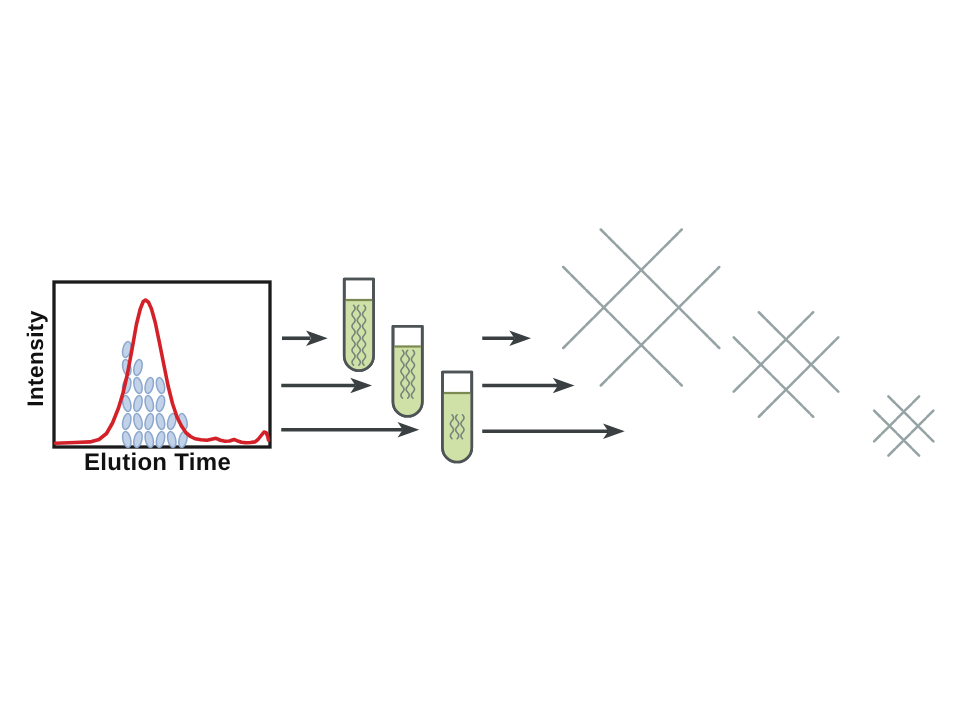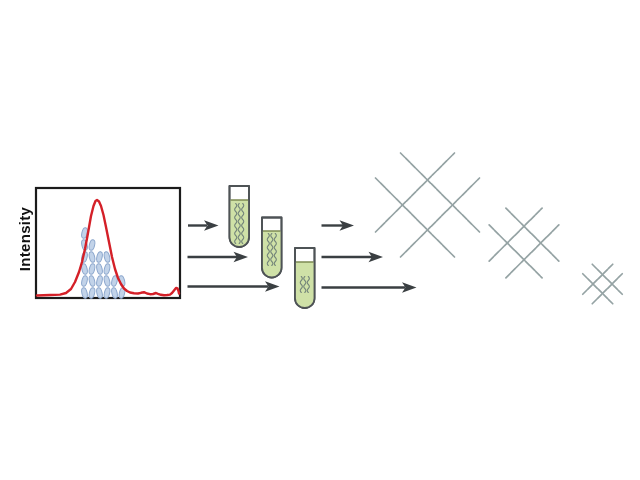--- a/index.html
+++ b/index.html
@@ -145,13 +145,14 @@
     </g>
 
     <g>
       <use href="#star-hash" transform="translate(427.5,205) scale(1)"></use>
       <use href="#star-hash" transform="translate(524,243) scale(0.67)"></use>
       <use href="#star-hash" transform="translate(602.5,284) scale(0.38)"></use>
     </g>
   </svg>
 
   <div class="axis-label ylabel">Intensity</div>
+  <div class="axis-label xlabel">Elution Time</div>
 </div>
 
 </body></html>

